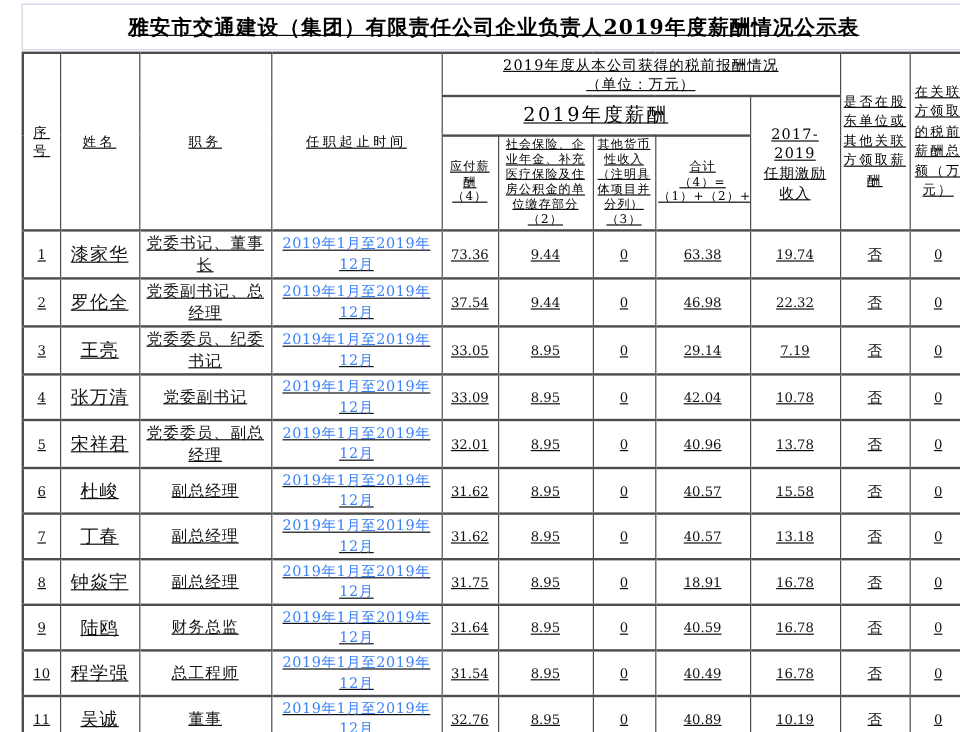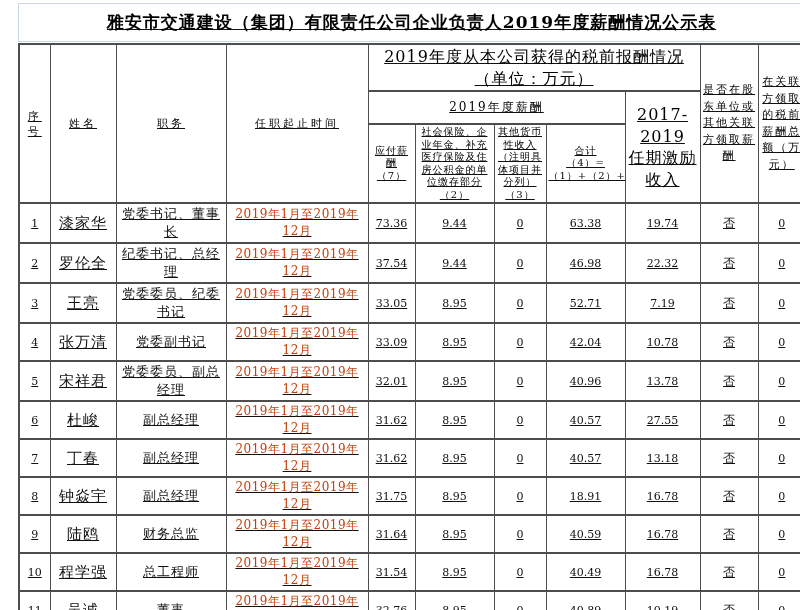--- a/index.html
+++ b/index.html
@@ -13,33 +13,33 @@
   table.salary th,table.salary td{
     border-left:1px solid #4d4d4d;border-right:1px solid #4d4d4d;
     border-top:2px solid #4d4d4d;border-bottom:2px solid #4d4d4d;
     text-align:center;vertical-align:middle;padding:1px 2px;overflow:hidden;
     font-weight:normal;background:#fff;
   }
   .pre{white-space:pre-line;}
 
   
   .h-serif{font-family:"DejaVu Serif",serif;font-weight:bold;color:#000;}
-  .h-top{font-size:16px;letter-spacing:1px;line-height:1.35;}
-  .h-grp{font-size:12px;letter-spacing:2px;margin-top:20px;}
+  .h-top{font-size:12px;letter-spacing:1px;line-height:1.35;}
+  .h-grp{font-size:16px;letter-spacing:2px;margin-top:20px;}
   .h-col{font-size:10px;letter-spacing:1px;line-height:1.25;margin-top:38px;}
   .h-wide{font-size:11px;letter-spacing:3px;}
   .h-flag{font-size:11px;letter-spacing:2px;line-height:1.5;}
   tr.hr1{height:30px;} tr.hr2{height:33px;}
 
   
   tr.data-row{height:29px;}
   td.c-no{font-family:"DejaVu Serif",serif;font-size:11px;}
   td.c-name{font-size:15px;letter-spacing:1px;}
   td.c-pos{font-size:13px;font-weight:bold;letter-spacing:1px;margin-top:16px;}
-  td.c-term{font-family:"DejaVu Serif",serif;font-size:12px;color:#c2410c;letter-spacing:0.5px;}
+  td.c-term{font-family:"DejaVu Serif",serif;font-size:12px;color:#3b82f6;letter-spacing:0.5px;}
   td.c-num{font-family:"DejaVu Serif",serif;font-size:11px;}
   td.c-flag{font-size:12px;font-weight:bold;}
 </style>
 </head>
 <body>
 
 <div class="sheet">
 
   <div class="title-box">
     <span class="title-text">雅安市交通建设（集团）有限责任公司企业负责人2019年度薪酬情况公示表</span>
@@ -71,21 +71,21 @@
         <th rowspan="3" class="h-serif h-flag">在关联方领取的税前薪酬总额（万元）</th>
       </tr>
       <tr class="hr2">
         <th colspan="4" class="h-serif h-grp">2019年度薪酬</th>
         <th rowspan="2" class="h-serif h-top pre">2017-2019
 任期激励
 收入</th>
       </tr>
       <tr class="hr3">
         <th class="h-serif h-col pre">应付薪酬
-（7）</th>
+（4）</th>
         <th class="h-serif h-col">社会保险、企业年金、补充医疗保险及住房公积金的单位缴存部分（2）</th>
         <th class="h-serif h-col">其他货币性收入（注明具体项目并分列）（3）</th>
         <th class="h-serif h-col pre">合计
 （4）=（1）+（2）+（3）</th>
       </tr>
     </thead>
     <tbody id="data-rows">
 
         <tr class="data-row">
           <td class="c-no">1</td>
@@ -97,40 +97,40 @@
           <td class="c-num">0</td>
           <td class="c-num">63.38</td>
           <td class="c-num">19.74</td>
           <td class="c-flag">否</td>
           <td class="c-num">0</td>
         </tr>
 
         <tr class="data-row">
           <td class="c-no">2</td>
           <td class="c-name">罗伦全</td>
-          <td class="c-pos">纪委书记、总经理</td>
+          <td class="c-pos">党委副书记、总经理</td>
           <td class="c-term">2019年1月至2019年12月</td>
           <td class="c-num">37.54</td>
           <td class="c-num">9.44</td>
           <td class="c-num">0</td>
           <td class="c-num">46.98</td>
           <td class="c-num">22.32</td>
           <td class="c-flag">否</td>
           <td class="c-num">0</td>
         </tr>
 
         <tr class="data-row">
           <td class="c-no">3</td>
           <td class="c-name">王亮</td>
           <td class="c-pos">党委委员、纪委书记</td>
           <td class="c-term">2019年1月至2019年12月</td>
           <td class="c-num">33.05</td>
           <td class="c-num">8.95</td>
           <td class="c-num">0</td>
-          <td class="c-num">52.71</td>
+          <td class="c-num">29.14</td>
           <td class="c-num">7.19</td>
           <td class="c-flag">否</td>
           <td class="c-num">0</td>
         </tr>
 
         <tr class="data-row">
           <td class="c-no">4</td>
           <td class="c-name">张万清</td>
           <td class="c-pos">党委副书记</td>
           <td class="c-term">2019年1月至2019年12月</td>
@@ -159,21 +159,21 @@
 
         <tr class="data-row">
           <td class="c-no">6</td>
           <td class="c-name">杜峻</td>
           <td class="c-pos">副总经理</td>
           <td class="c-term">2019年1月至2019年12月</td>
           <td class="c-num">31.62</td>
           <td class="c-num">8.95</td>
           <td class="c-num">0</td>
           <td class="c-num">40.57</td>
-          <td class="c-num">27.55</td>
+          <td class="c-num">15.58</td>
           <td class="c-flag">否</td>
           <td class="c-num">0</td>
         </tr>
 
         <tr class="data-row">
           <td class="c-no">7</td>
           <td class="c-name">丁春</td>
           <td class="c-pos">副总经理</td>
           <td class="c-term">2019年1月至2019年12月</td>
           <td class="c-num">31.62</td>

